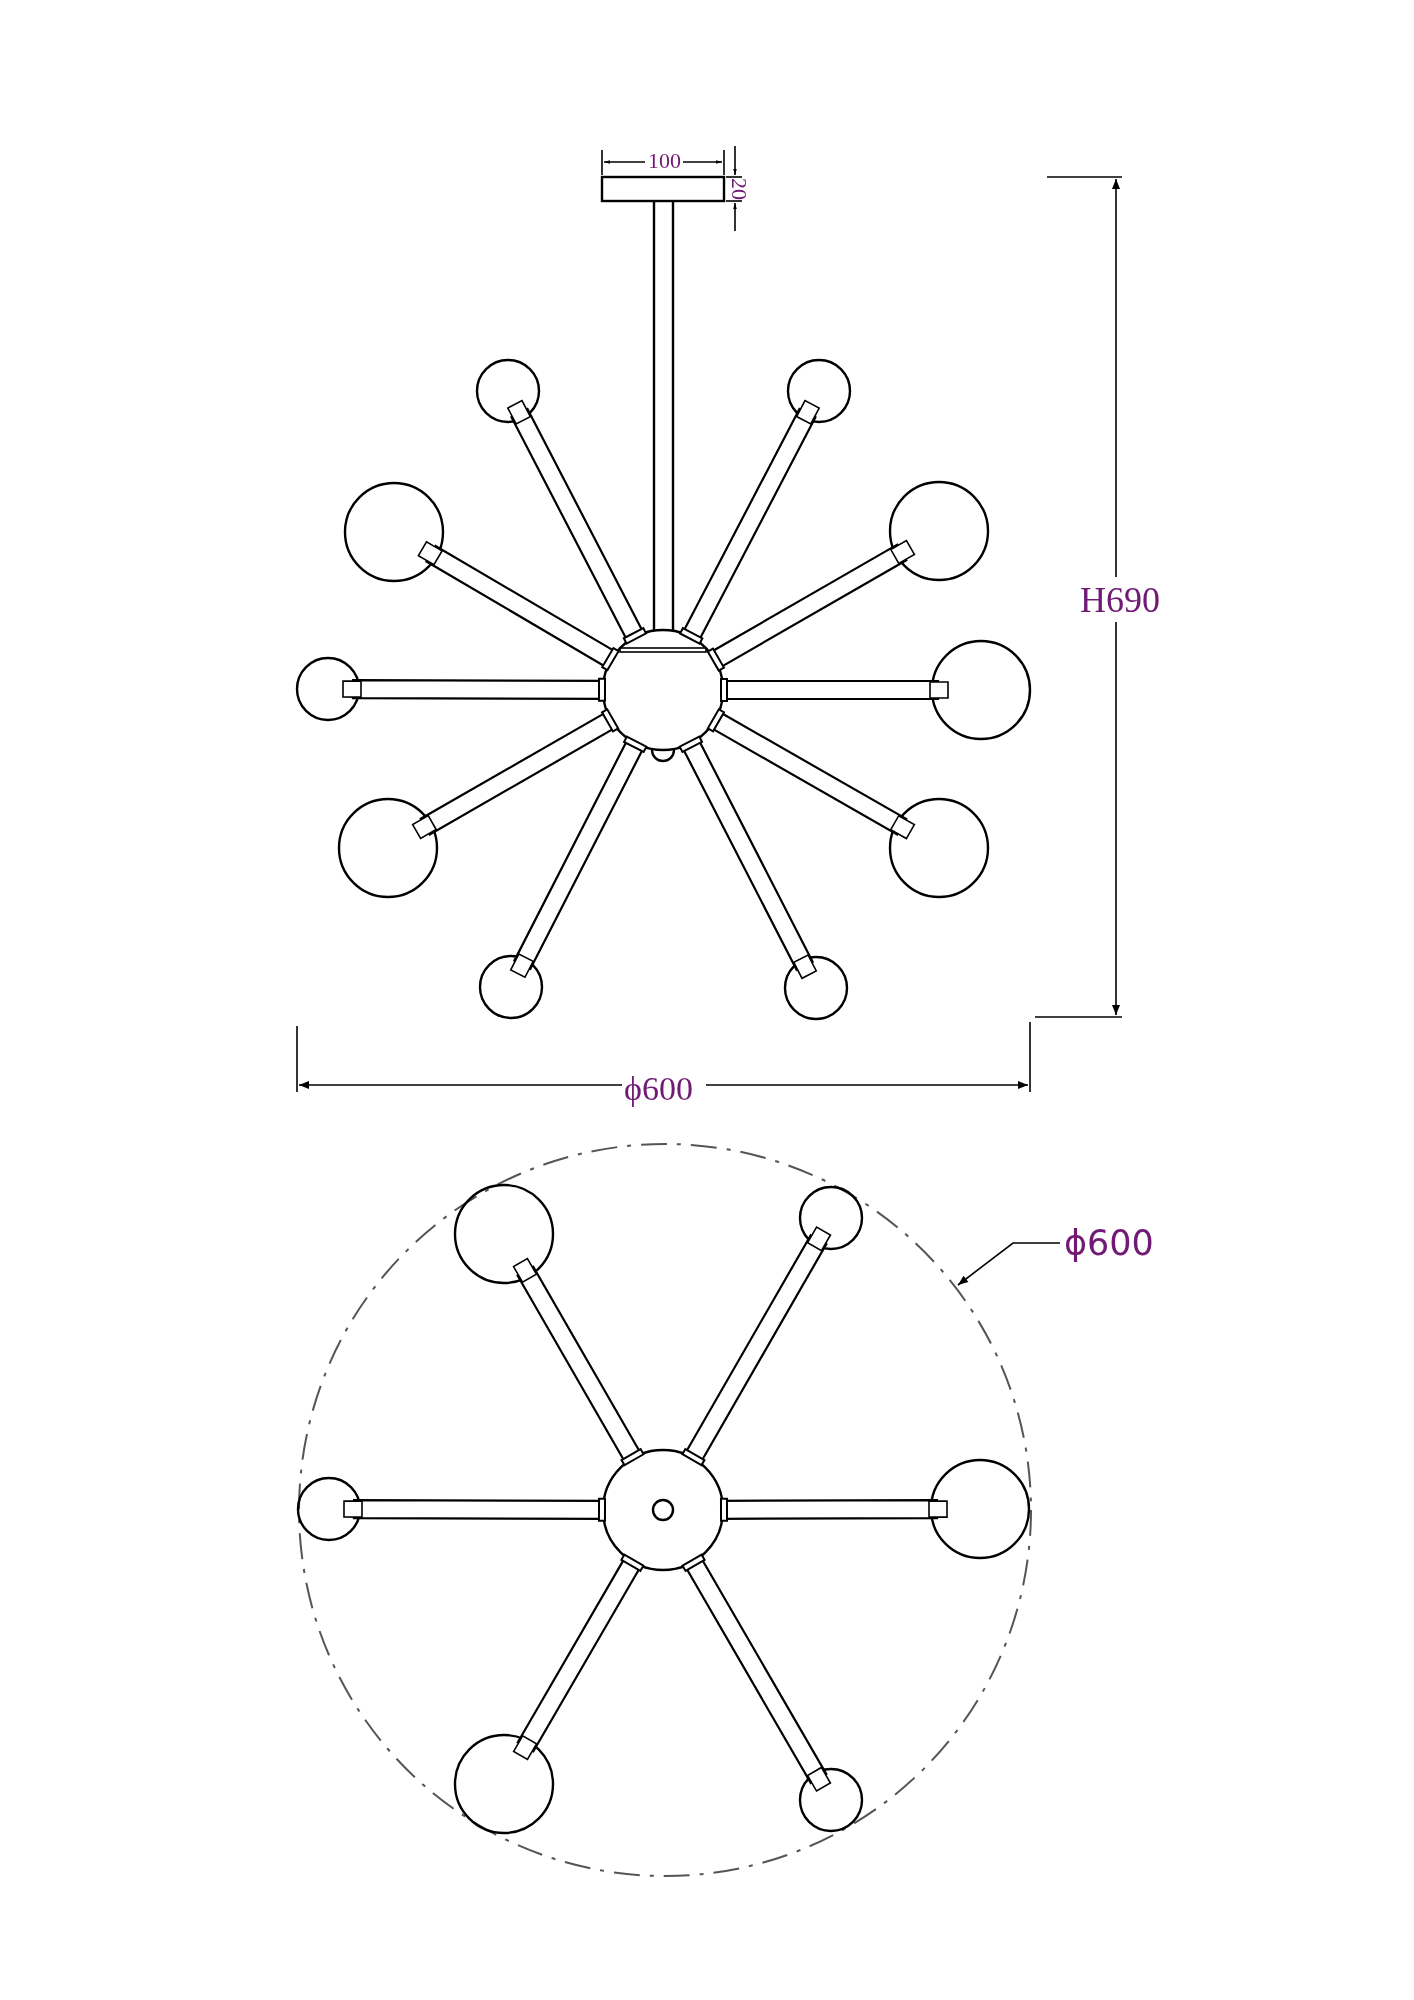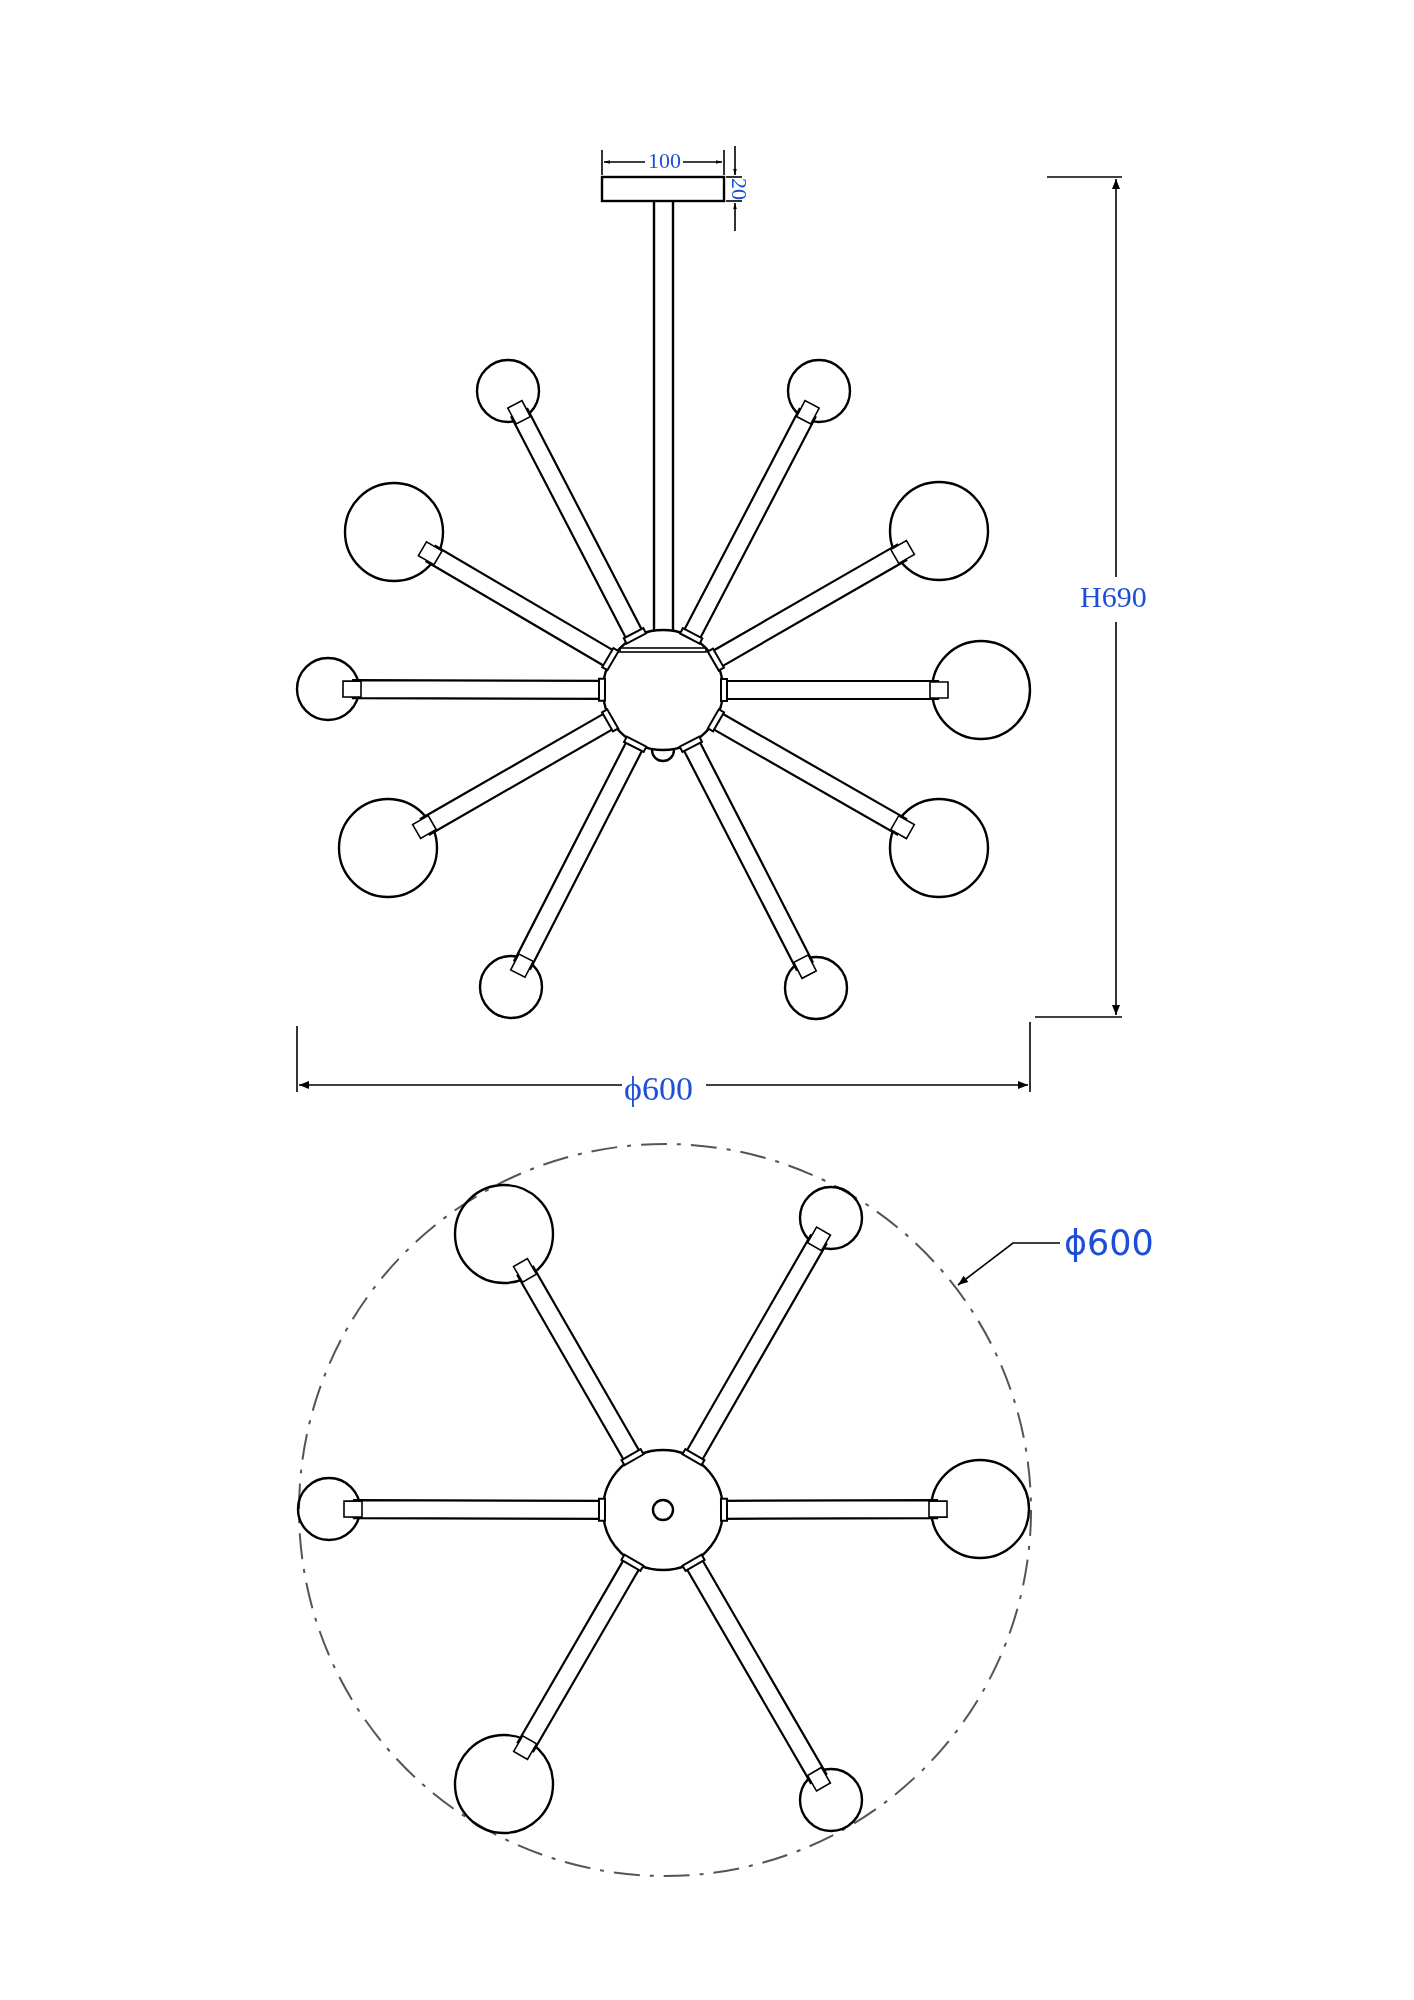--- a/index.html
+++ b/index.html
@@ -2,21 +2,21 @@
 <html><head>
   <meta charset="utf-8">
   <style>
     html, body { margin: 0; padding: 0; background: #ffffff; }
     body { width: 1414px; height: 2000px; position: relative; overflow: hidden; }
     #drawing { position: absolute; left: 0; top: 0; width: 1414px; height: 2000px; }
     .ln { stroke: #000; stroke-width: 2.4; fill: none; }
     .thin { stroke: #000; stroke-width: 1.6; fill: none; }
     .dash { stroke: #555; stroke-width: 2; fill: none; stroke-dasharray: 26 10 4 10; }
     .fillw { fill: #fff; stroke: #000; stroke-width: 2.4; }
-    .lbl { position: absolute; color: #1d4ed8; white-space: nowrap; line-height: 1; }
+    .lbl { position: absolute; color: #701a75; white-space: nowrap; line-height: 1; }
     .lbl-serif { font-family: "Liberation Serif", "DejaVu Serif", serif; }
     .lbl-sans { font-family: "DejaVu Sans", "Liberation Sans", sans-serif; }
   </style>
 </head>
 <body>
 
 <svg id="drawing" viewBox="0 0 1414 2000" xmlns="http://www.w3.org/2000/svg">
   <defs>
     <marker id="arr" viewBox="0 0 10 10" refX="10" refY="5" markerWidth="10" markerHeight="6" orient="auto-start-reverse" markerUnits="userSpaceOnUse">
       <path d="M0,2 L10,5 L0,8 z" fill="#000"></path>
@@ -152,15 +152,15 @@
       </g>
 
     <g>
       <polyline class="thin" points="1060,1243 1013,1243 958,1285" marker-end="url(#arrBig)"></polyline>
     </g>
   </g>
 </svg>
 
 <div class="lbl lbl-serif" style="left:648px; top:150px; font-size:22px;">100</div>
 <div class="lbl lbl-serif" style="left:726px; top:178px; font-size:22px; transform:rotate(90deg); transform-origin:left top; margin-left:24px;">20</div>
-<div class="lbl lbl-serif" style="left:1080px; top:582px; font-size:30px;">H690</div>
+<div class="lbl lbl-serif" style="left:1080px; top:582px; font-size:36px;">H690</div>
 <div class="lbl lbl-serif" style="left:624px; top:1072px; font-size:34px;">ϕ600</div>
 <div class="lbl lbl-sans" style="left:1064px; top:1226px; font-size:35px;">ϕ600</div>
 
 </body></html>

